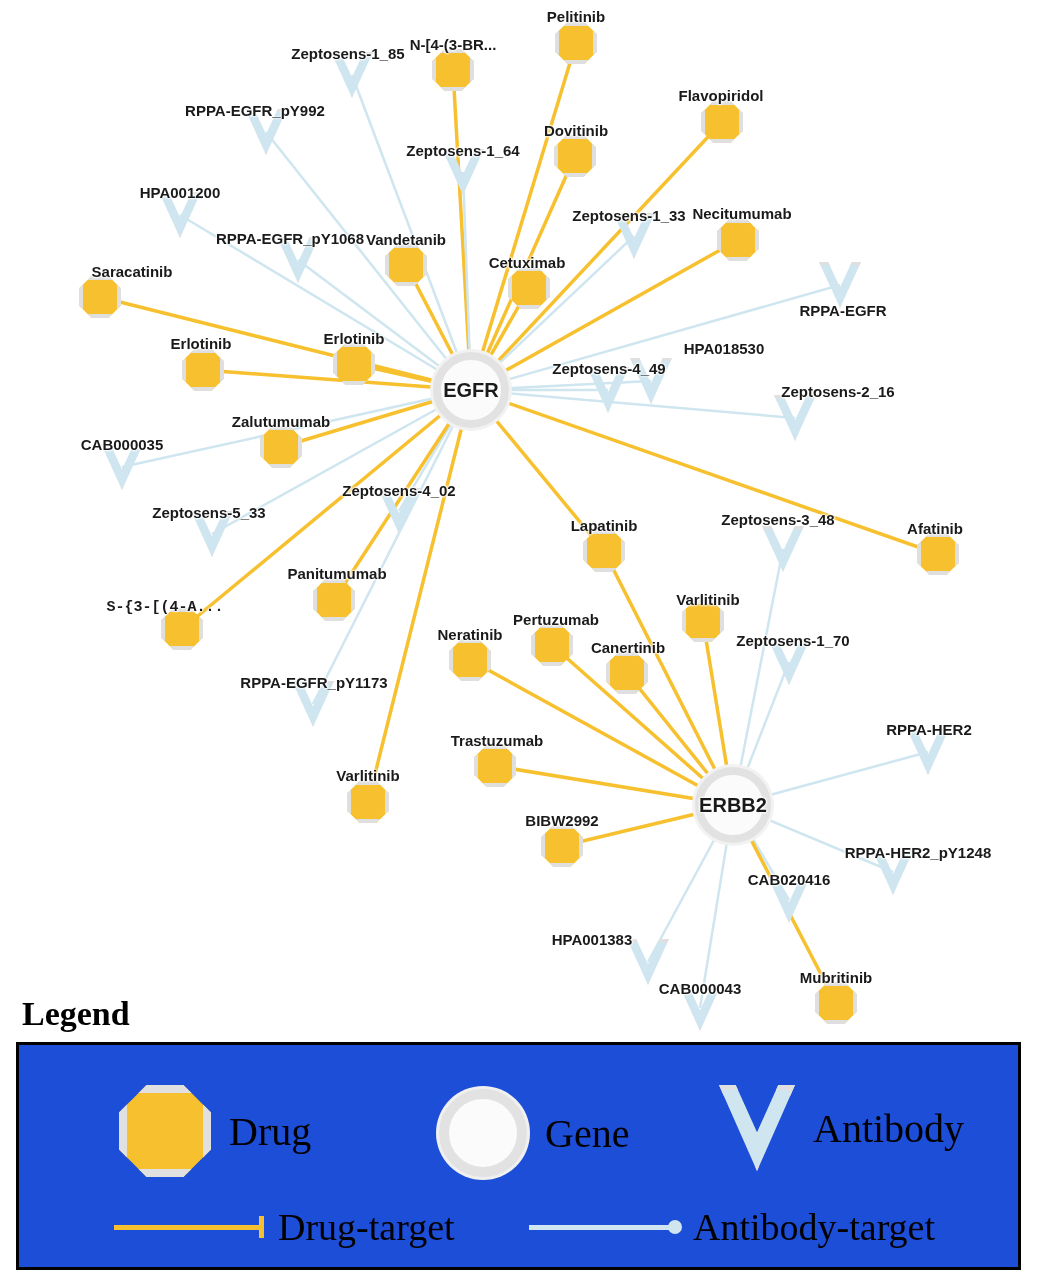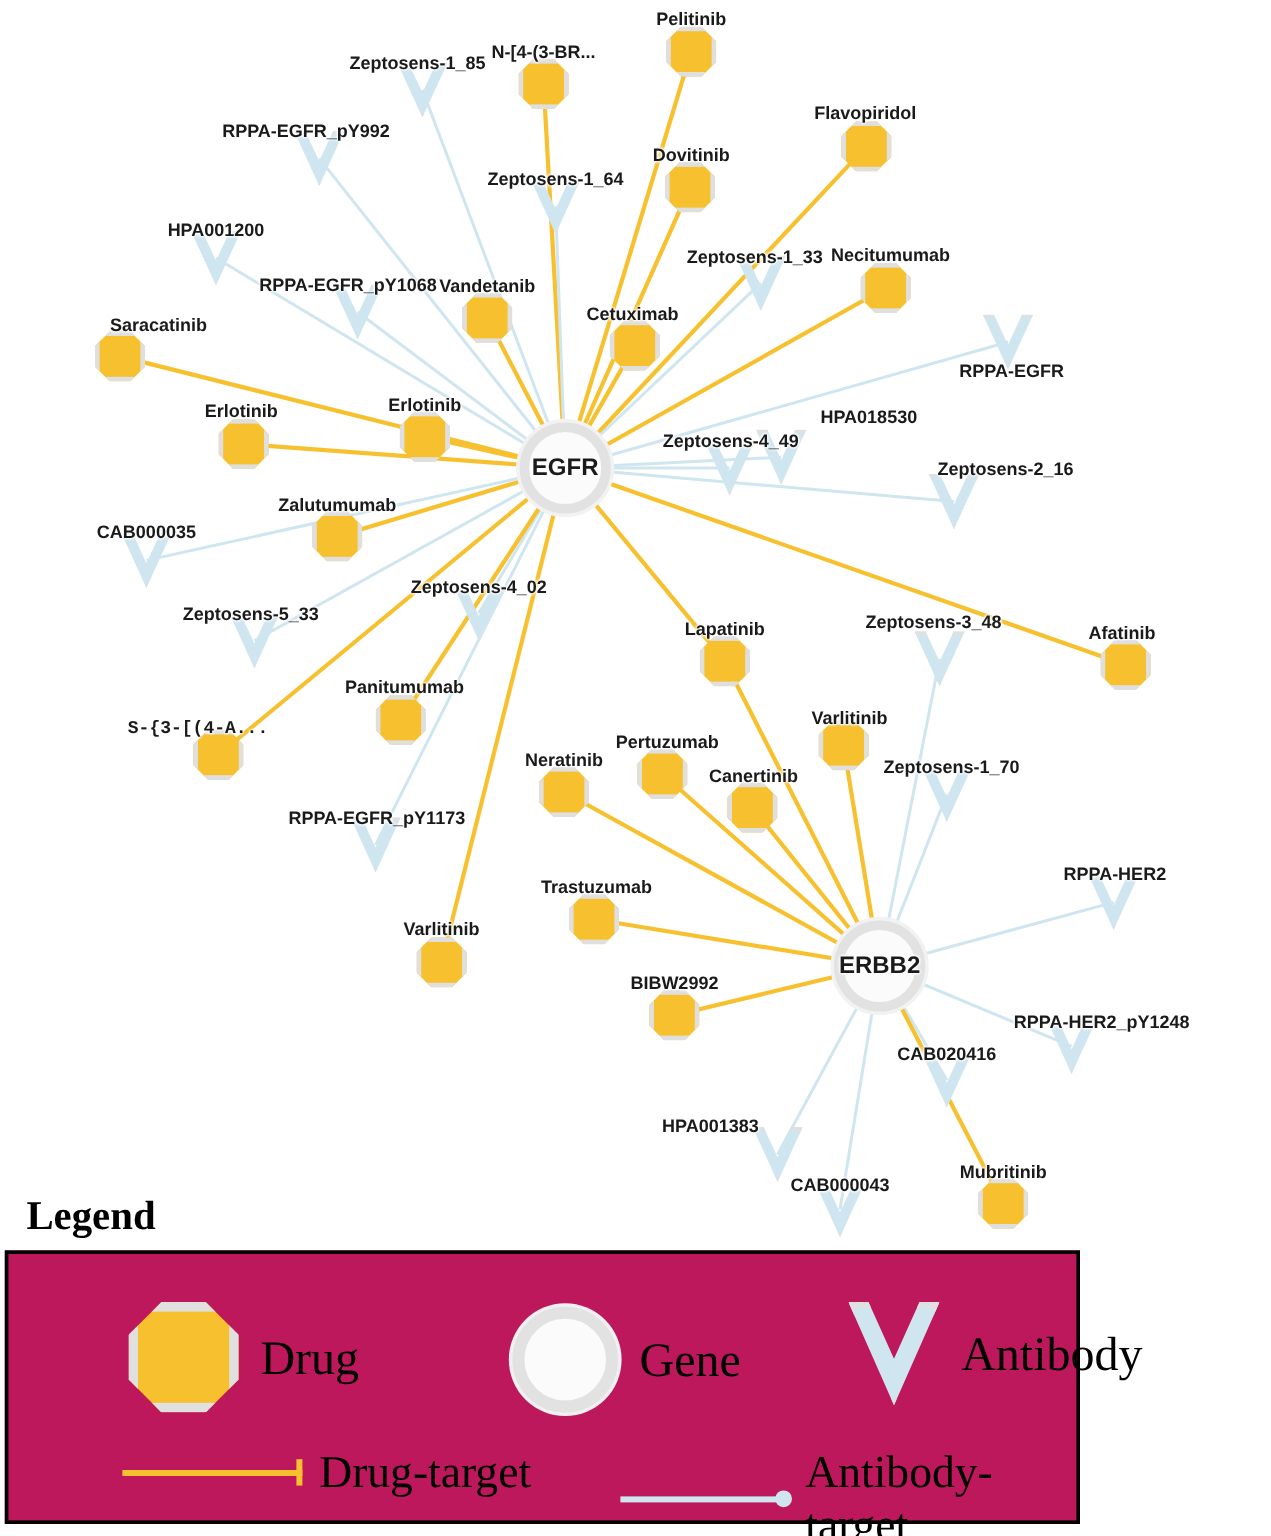--- a/index.html
+++ b/index.html
@@ -81,26 +81,26 @@
     position: absolute;
     left: 22px;
     top: 995px;
     font-family: "Liberation Serif", serif;
     font-size: 34px;
     font-weight: bold;
     color: #000;
   }
   #legend-box {
     position: absolute;
-    left: 4px;
+    left: 16px;
     top: 1042px;
-    width: 896px;
+    width: 1005px;
     height: 228px;
     border: 3px solid #000;
-    background: #be185d;
+    background: #1d4ed8;
     box-sizing: border-box;
   }
   .legend-row1 {
     position: absolute;
     left: 0; top: 40px;
     width: 100%;
     height: 110px;
   }
   .legend-item {
     position: absolute;

